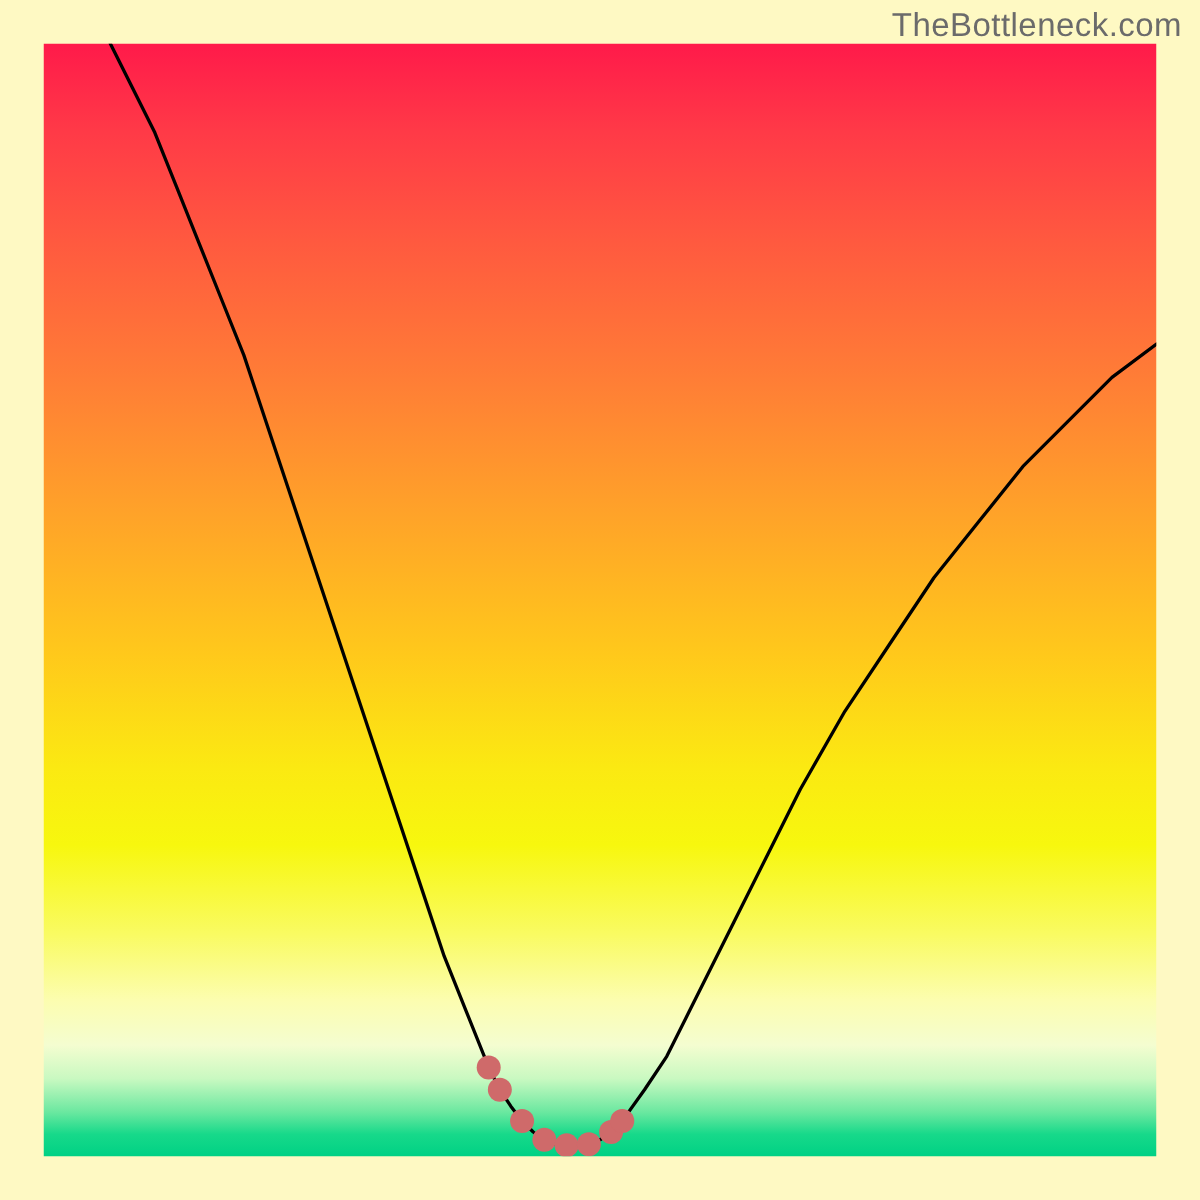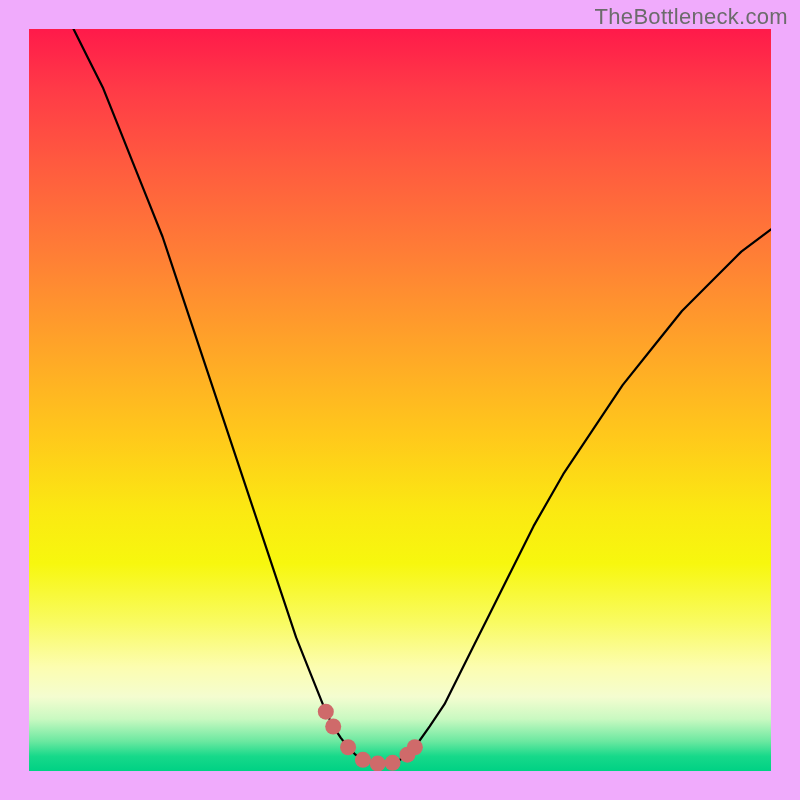--- a/index.html
+++ b/index.html
@@ -8,21 +8,21 @@
     width: 800px;
     height: 800px;
     overflow: hidden;
     background: #000;
     font-family: Arial, Helvetica, sans-serif;
   }
   .frame {
     position: relative;
     width: 800px;
     height: 800px;
-    background: #f0abfc;
+    background: #fef9c3;
   }
   .watermark {
     position: absolute;
     top: 4px;
     right: 12px;
     color: #6b6b6b;
     font-size: 22px;
     font-weight: 500;
     letter-spacing: 0.3px;
     z-index: 50;

